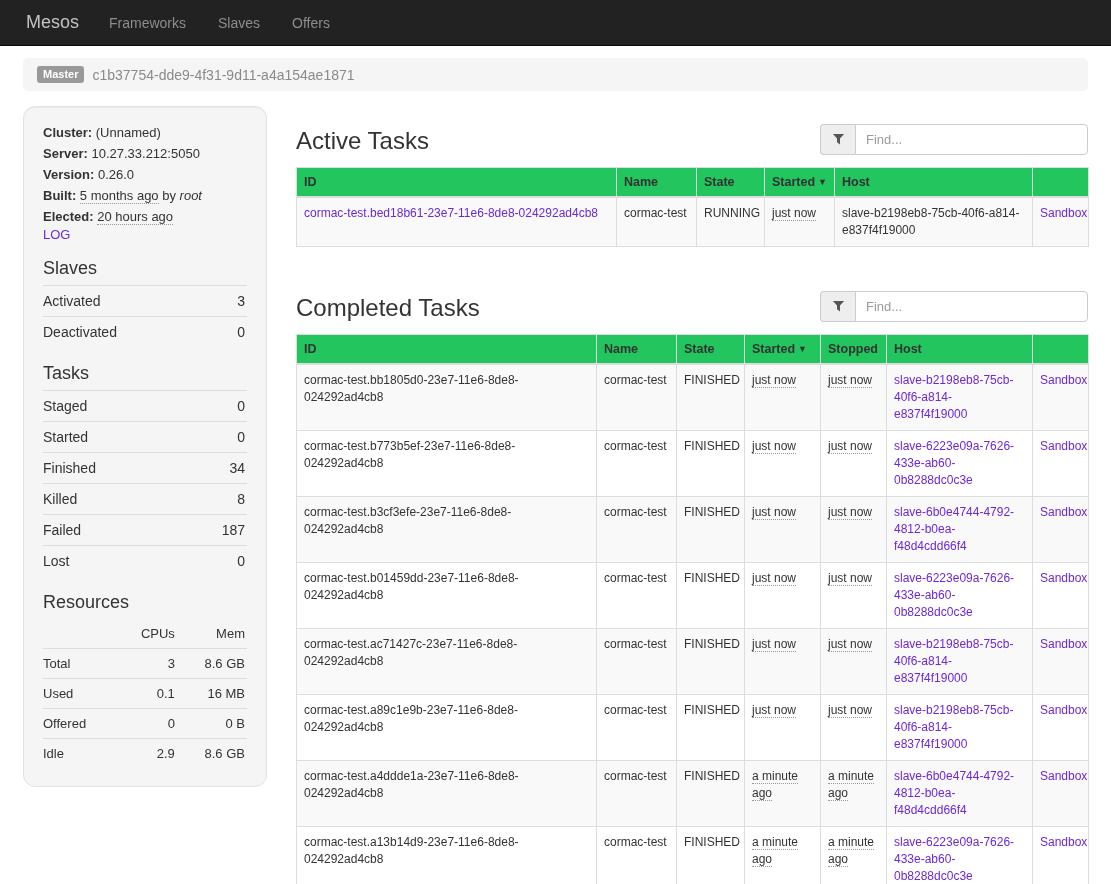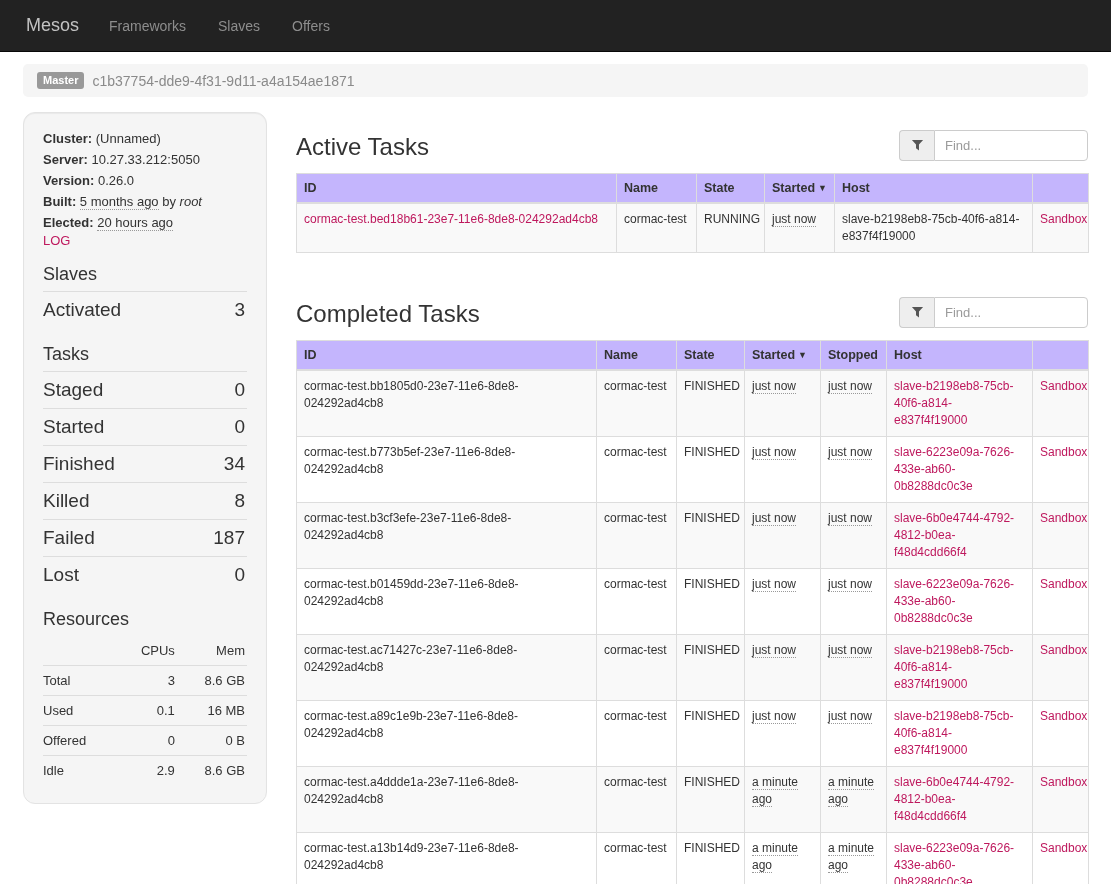--- a/index.html
+++ b/index.html
@@ -1,24 +1,24 @@
 <!DOCTYPE html>
 <html><head>
 <meta charset="utf-8">
 <style>
   * { box-sizing: border-box; }
   html,body { margin:0; padding:0; }
   body {
     width:1111px; height:884px; overflow:hidden; background:#fff;
     font-family:"Liberation Sans", sans-serif; color:#333; font-size:13px;
   }
-  a { color:#be185d; text-decoration:none; cursor:pointer; }
-
-  
-  .navbar { height:52px; background:#222; border-bottom:1px solid #080808;
+  a { color:#6d28d9; text-decoration:none; cursor:pointer; }
+
+  
+  .navbar { height:46px; background:#222; border-bottom:1px solid #080808;
     display:flex; align-items:center; padding:0 16px; }
   .navbar-brand { color:#c2c2c2; font-size:18px; padding:0 14px 0 10px; }
   .navbar-menu { list-style:none; margin:0; padding:0; display:flex; }
   .navbar-menu a { color:#8d8d8d; font-size:14px; padding:15px 16px; display:block; }
 
   
   .container { width:1065px; margin:0 auto; }
   .master-bar { margin-top:12px; background:#f5f5f5; border-radius:5px;
     padding:8px 14px; font-size:14px; color:#8a8a8a; display:flex; align-items:center; }
   .master-badge { background:#999; color:#fff; font-size:11px; font-weight:bold;
@@ -31,46 +31,46 @@
 
   
   .well { background:#f5f5f5; border:1px solid #e3e3e3; border-radius:12px;
     padding:15px 19px 18px; box-shadow:inset 0 1px 1px rgba(0,0,0,.05); }
   .info-line { line-height:21px; font-size:13px; }
   .info-line b { font-weight:bold; }
   .dotted { border-bottom:1px dotted #999; }
   .info-line em { font-style:italic; }
   .log-link { display:inline-block; font-size:13px; }
   .side-heading { font-size:18px; font-weight:normal; margin:16px 0 6px; color:#333; }
-  .stat-table { width:100%; border-collapse:collapse; font-size:19px; }
+  .stat-table { width:100%; border-collapse:collapse; font-size:14px; }
   .stat-table td { border-top:1px solid #ddd; padding:7px 2px 7px 0; }
   .stat-table td.val { text-align:right; }
   .res-table { width:100%; border-collapse:collapse; font-size:13px; }
   .res-table td { border-top:1px solid #ddd; padding:7px 2px 7px 0; text-align:right;margin-top:28px; }
   .res-table td:first-child { text-align:left; }
   .res-table tr.hdr td { border-top:none; }
 
   
   .section-head { display:flex; justify-content:space-between; align-items:flex-end;
     margin:2px 0 12px; }
   .section-title { font-size:24px; font-weight:normal; margin:6px 0 0; color:#333; }
-  .find-group { display:flex; height:31px; width:189px; margin-top:16px; }
+  .find-group { display:flex; height:31px; width:268px; margin-top:16px; }
   .find-addon { width:35px; background:#eee; border:1px solid #ccc; border-right:none;
     border-radius:4px 0 0 4px; display:flex; align-items:center; justify-content:center; }
   .find-input { flex:1; min-width:0; border:1px solid #ccc; border-radius:0 4px 4px 0;
     padding:0 10px; font-size:13px; color:#555; outline:none;
     font-family:"Liberation Sans", sans-serif; }
   .find-input::placeholder { color:#9b9b9b; opacity:1; }
 
   
   .task-table { width:100%; border-collapse:collapse; table-layout:fixed;
     font-size:12px; }
   .task-table th { border:1px solid #ddd; border-bottom:2px solid #ddd;
     padding:7px 7px; text-align:left; font-size:12.5px; color:#333;
-    background:#c4b5fd; font-weight:bold; }
+    background:#22c55e; font-weight:bold; }
   .task-table td { border:1px solid #ddd; padding:7px 7px; vertical-align:top;
     line-height:17px; word-wrap:break-word; overflow-wrap:break-word; }
   .task-table tbody tr:nth-child(odd) { background:#f9f9f9; }
   .task-table .nowrap { white-space:nowrap; }
   .sort-arrow { font-size:9px; margin-left:3px; position:relative; top:-1px; }
   .time { border-bottom:1px dotted #999; }
   .active-section { margin-bottom:28px; }
   .filter-svg { fill:#555; }
 </style>
 </head>
@@ -107,20 +107,24 @@
             <div class="info-line"><b>Built: </b><span class="dotted">5 months ago</span> by <em>root</em></div>
             <div class="info-line"><b>Elected: </b><span class="dotted">20 hours ago</span></div>
           </div>
         <a class="log-link">LOG</a>
         <h4 class="side-heading">Slaves</h4>
         <table class="stat-table">
           <tbody id="slaves-stats">
               <tr>
                 <td>Activated</td>
                 <td class="val">3</td>
+              </tr>
+              <tr>
+                <td>Deactivated</td>
+                <td class="val">0</td>
               </tr>
             </tbody>
         </table>
         <h4 class="side-heading">Tasks</h4>
         <table class="stat-table">
           <tbody id="tasks-stats">
               <tr>
                 <td>Staged</td>
                 <td class="val">0</td>
               </tr>

